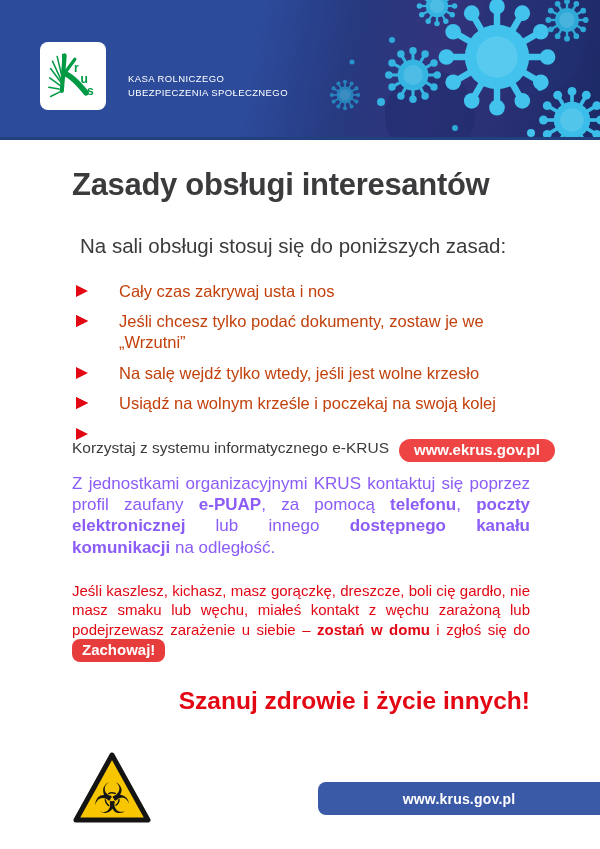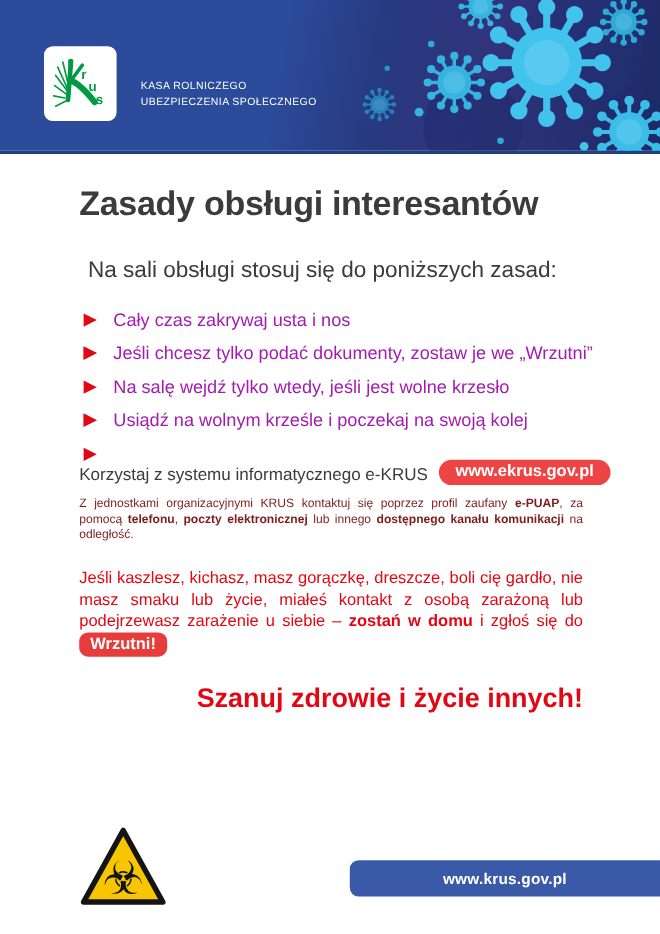--- a/index.html
+++ b/index.html
@@ -27,37 +27,37 @@
   .title{
     margin:27px 0 0 72px;font-size:31px;font-weight:700;color:#3b3b3d;letter-spacing:-.3px;
   }
   .subtitle{
     margin:31px 0 0 80px;font-size:20.5px;color:#3b3b3d;
   }
   .rules{
     list-style:none;margin:23px 0 0 76px;padding:0;width:464px;
   }
   .rules li{
-    position:relative;padding-left:27px;margin-bottom:9.5px;
-    font-size:16.5px;line-height:1.27;color:#a21caf;
+    position:relative;padding-left:43px;margin-bottom:9.5px;
+    font-size:16.5px;line-height:1.27;color:#c2410c;
   }
   .tri{
     position:absolute;left:0;top:4px;width:0;height:0;
     border-left:12px solid #e30613;border-top:6.5px solid transparent;border-bottom:6.5px solid transparent;
   }
   .ekrus-row{
-    margin:25px 0 0 72px;display:flex;align-items:flex-end;
+    margin:25px 0 0 72px;display:flex;align-items:flex-start;
   }
   .ekrus-label{font-size:15.5px;color:#3b3b3d;}
   .badge-blue{
     margin-left:10px;background:#ef4444;color:#fff;font-weight:700;font-size:15px;
     padding:2px 15px 4px;border-radius:13px;
   }
   .contact{
-    margin:11px 70px 0 72px;text-align:justify;font-size:11px;line-height:1.24;color:#7f1d1d;
+    margin:11px 70px 0 72px;text-align:justify;font-size:17px;line-height:1.24;color:#8b5cf6;
   }
   .warning{
     margin:23px 70px 0 72px;text-align:justify;font-size:15px;line-height:1.3;color:#e30613;
   }
   .badge-red{
     background:#e73c3c;color:#fff;font-weight:700;font-size:15px;
     padding:1px 10px 2px;border-radius:8px;display:inline-block;
   }
   .slogan{
     margin:25px 70px 0 0;text-align:right;font-size:24.5px;font-weight:700;color:#e30613;
@@ -189,21 +189,21 @@
       </li>
     </ul>
 
   <div class="ekrus-row">
     <span class="ekrus-label">Korzystaj z systemu informatycznego e-KRUS</span>
     <span class="badge-blue">www.ekrus.gov.pl</span>
   </div>
 
   <p class="contact"><span>Z jednostkami organizacyjnymi KRUS kontaktuj się poprzez profil zaufany </span><b>e-PUAP</b><span>, za pomocą </span><b>telefonu</b><span>, </span><b>poczty elektronicznej</b><span> lub innego </span><b>dostępnego kanału komunikacji</b><span> na odległość.</span></p>
 
-  <p class="warning"><span><span>Jeśli kaszlesz, kichasz, masz gorączkę, dreszcze, boli cię gardło, nie masz smaku lub życie, miałeś kontakt z osobą zarażoną lub podejrzewasz zarażenie u siebie – </span><b>zostań w domu</b><span> i zgłoś się do </span></span><span class="badge-red">Wrzutni!</span></p>
+  <p class="warning"><span><span>Jeśli kaszlesz, kichasz, masz gorączkę, dreszcze, boli cię gardło, nie masz smaku lub węchu, miałeś kontakt z węchu zarażoną lub podejrzewasz zarażenie u siebie – </span><b>zostań w domu</b><span> i zgłoś się do </span></span><span class="badge-red">Zachowaj!</span></p>
 
   <div class="slogan">Szanuj zdrowie i życie innych!</div>
 
   <div class="footer">
     <svg class="biohazard" viewBox="0 0 84 78" aria-hidden="true">
       <path d="M42,6 L78,71 L6,71 Z" fill="#f7c600" stroke="#141414" stroke-width="5" stroke-linejoin="round"></path>
       <text x="42" y="64" text-anchor="middle" font-size="42" fill="#141414" font-family="DejaVu Sans,sans-serif">☣</text>
     </svg>
     <div class="site-bar">www.krus.gov.pl</div>
   </div>

